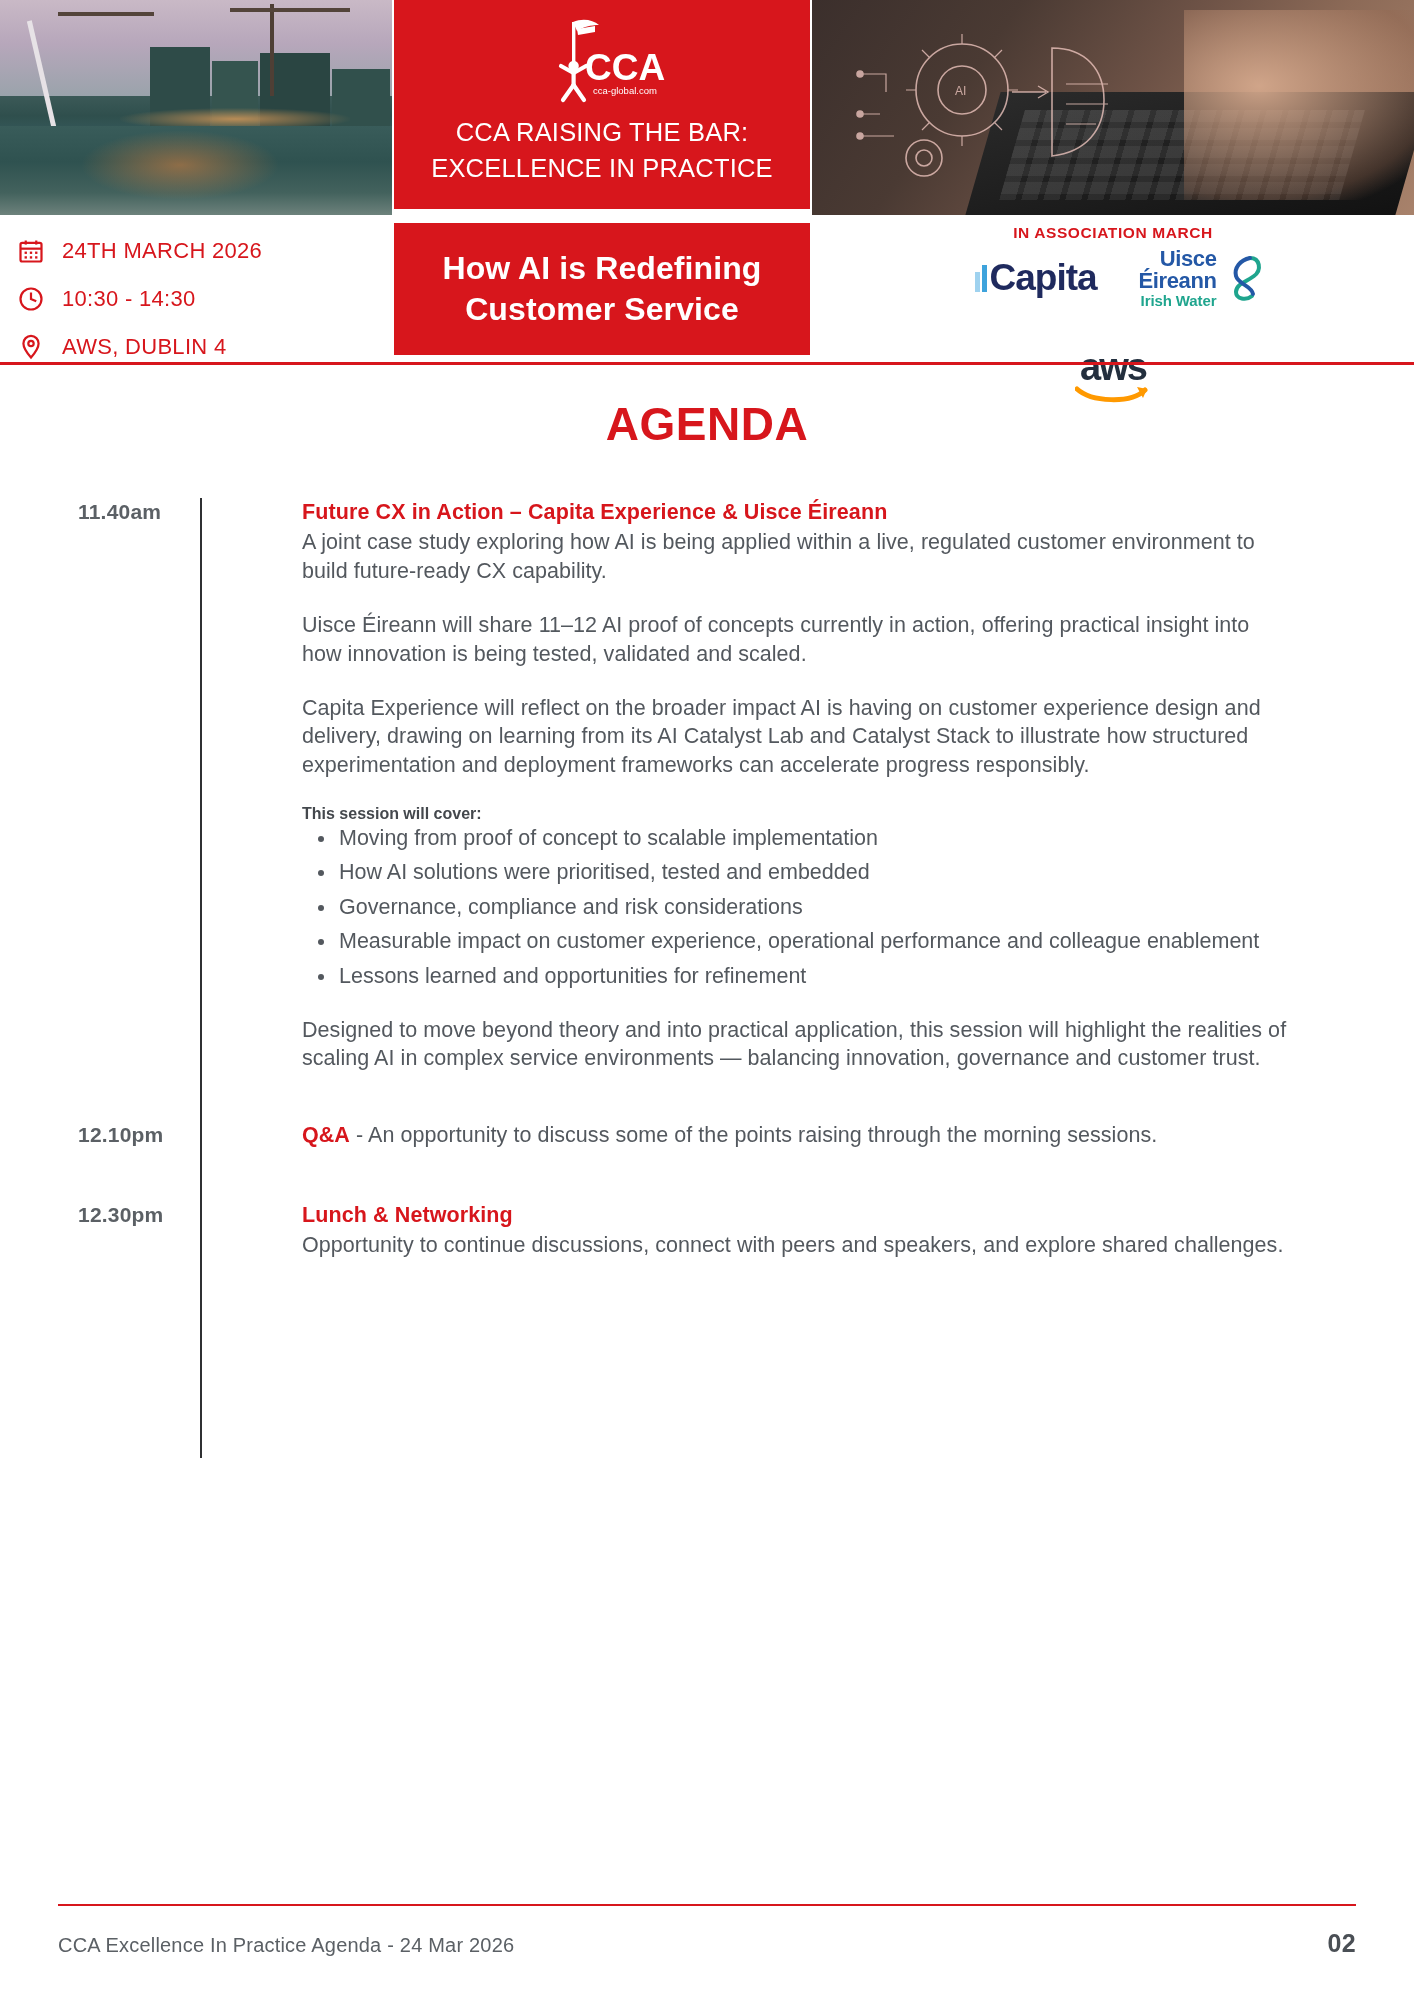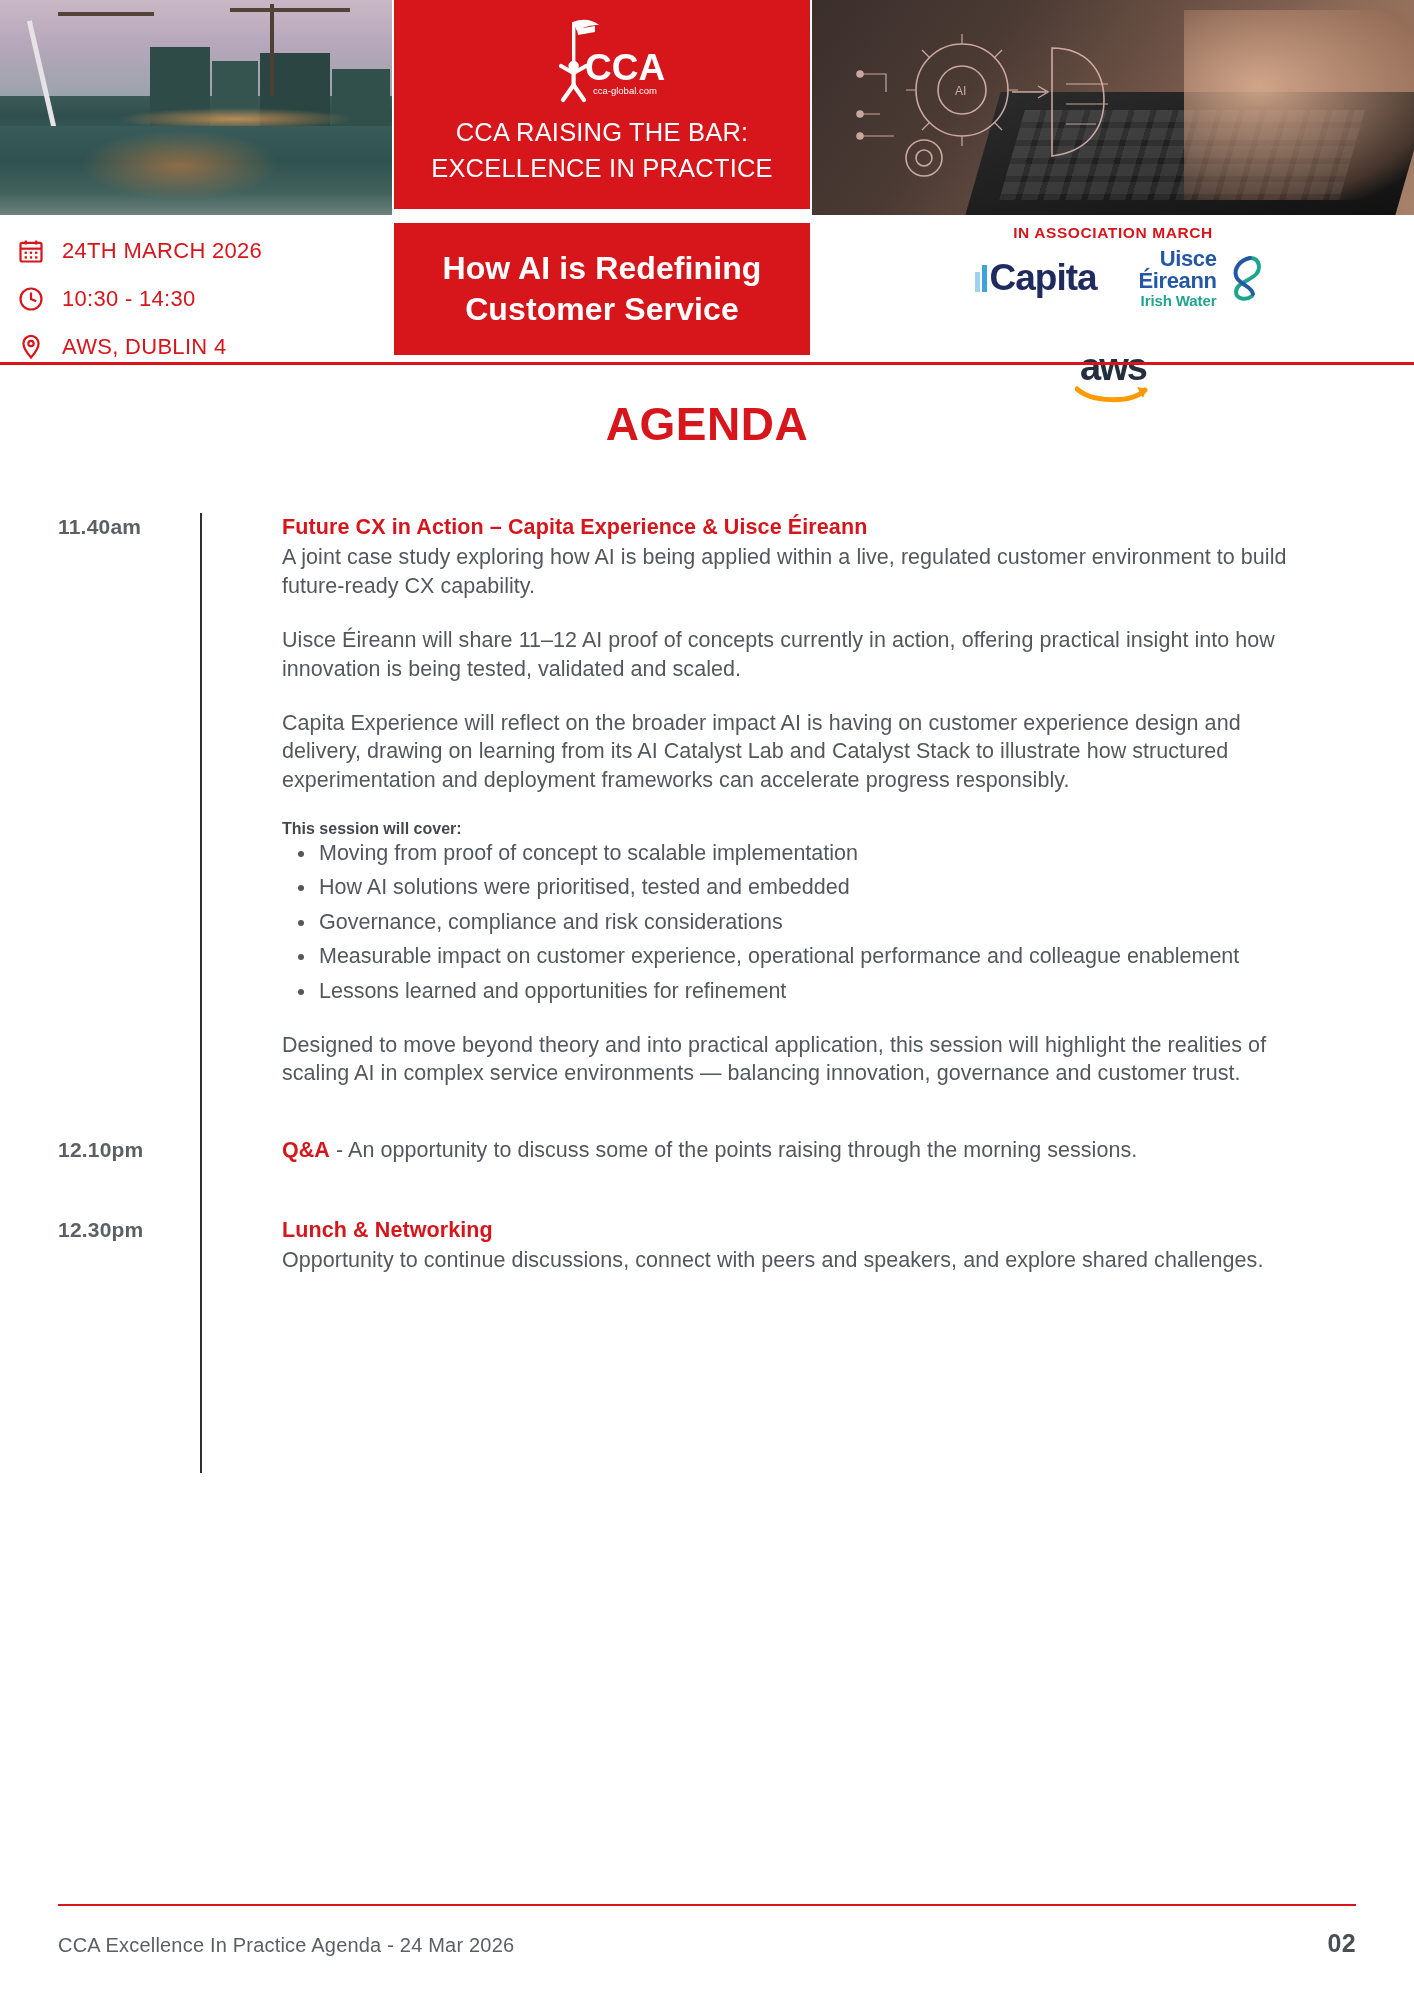--- a/index.html
+++ b/index.html
@@ -276,22 +276,22 @@
     text-align: center;
     color: #d7161c;
     font-size: 46px;
     font-weight: 700;
     letter-spacing: .5px;
     margin-top: 33px;
   }
 
   .agenda-body {
     position: relative;
-    margin-top: 62px;
-    padding-left: 58px;
+    margin-top: 47px;
+    padding-left: 78px;
     padding-right: 120px;
   }
 
   .timeline {
     position: absolute;
     left: 200px;
     top: 0;
     width: 2px;
     background: #2f3032;
   }

